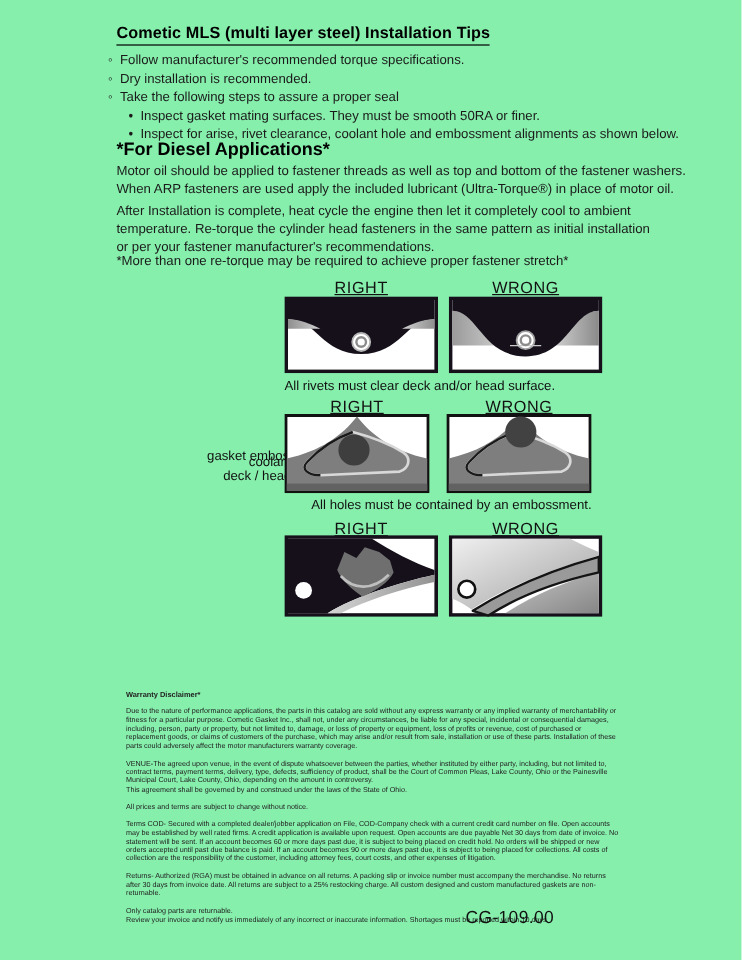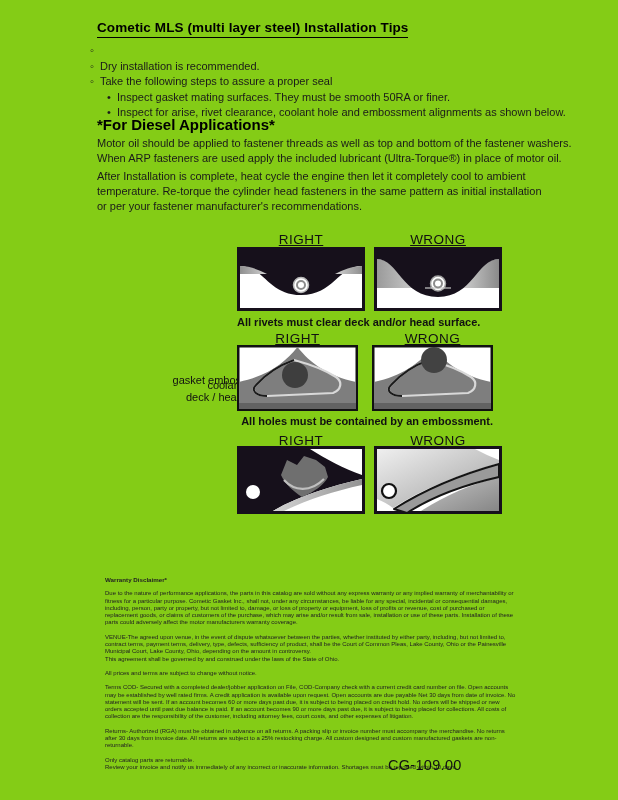--- a/index.html
+++ b/index.html
@@ -1,20 +1,20 @@
 <!DOCTYPE html>
 <html><head>
 <meta charset="utf-8">
 <style>
   * { box-sizing: border-box; margin: 0; padding: 0; }
   html,body { background:#ffffff; }
   .page {
     position: relative;
     width: 618px; height: 800px;
-    background: #84cc16;
+    background: #86efac;
     font-family: "Liberation Sans", sans-serif;
     color: #1a1a1a;
     overflow: hidden;
   }
   .title {
     position: absolute; left: 97px; top: 20px;
     font-size: 13.5px; font-weight: bold; color:#000;
     border-bottom: 1.5px solid #000; padding-bottom: 2px;
     letter-spacing: .1px;
   }
@@ -26,40 +26,41 @@
     position: absolute; left: 97px; top: 116px;
     font-size: 15px; font-weight: bold; color:#000;
   }
   .para { position: absolute; left: 97px; font-size: 11px; line-height: 15px; white-space: pre-line; }
   .p1 { top: 136px; }
   .p2 { top: 169px; }
   .p3 { top: 211px; }
 
   .dlabel { position: absolute; width: 128px; text-align: center; font-size: 13.5px; letter-spacing: .5px; color:#111;text-decoration:underline; }
   .panel { position: absolute; }
-  .cap { position: absolute; font-size: 11px; color:#111; white-space: pre-line; line-height: 13px; font-weight: bold; }
+  .cap { position: absolute; font-size: 11px; color:#111; white-space: pre-line; line-height: 13px; }
 
   .ann { position: absolute; font-size: 11px; line-height: 11.5px; text-align: right; white-space: pre-line; color:#111; }
   .leader { position: absolute; }
 
   .warranty { position: absolute; left: 105px; top: 576px; width: 412px; font-size: 6px; line-height: 7.3px; color:#222; }
   .warranty .whead { font-weight: bold; font-size: 6.2px; margin-bottom: 7px; }
   .warranty p { margin-bottom: 7px; white-space: pre-line; }
   .code { position: absolute; left: 388px; top: 757px; font-size: 14.5px; letter-spacing: .3px; color:#111; }
 </style>
 </head>
 <body>
 
 <div class="page">
 
   <div class="title">Cometic MLS (multi layer steel) Installation Tips</div>
 
   <div class="bullets">
     <div class="brow">
       <span class="bmark">◦</span>
+      <span>Follow manufacturer's recommended torque specifications.</span>
     </div>
     <div class="brow">
       <span class="bmark">◦</span>
       <span>Dry installation is recommended.</span>
     </div>
     <div class="brow">
       <span class="bmark">◦</span>
       <span>Take the following steps to assure a proper seal</span>
     </div>
     <div class="brow sub">
@@ -71,20 +72,21 @@
       <span>Inspect for arise, rivet clearance, coolant hole and embossment alignments as shown below.</span>
     </div>
   </div>
 
   <div class="heading">*For Diesel Applications*</div>
   <div class="para p1">Motor oil should be applied to fastener threads as well as top and bottom of the fastener washers.
 When ARP fasteners are used apply the included lubricant (Ultra-Torque®) in place of motor oil.</div>
   <div class="para p2">After Installation is complete, heat cycle the engine then let it completely cool to ambient
 temperature. Re-torque the cylinder head fasteners in the same pattern as initial installation
 or per your fastener manufacturer's recommendations.</div>
+  <div class="para p3">*More than one re-torque may be required to achieve proper fastener stretch*</div>
 
   <div class="dlabel" style="left:237px; top:232px;">RIGHT</div>
   <div class="dlabel" style="left:374px; top:232px;">WRONG</div>
 
   <svg class="panel" style="left:237px; top:247px;" width="128" height="64" viewBox="0 0 128 64">
     <defs>
       <linearGradient id="w1l" x1="0" y1="0" x2="1" y2="0">
           <stop offset="0" stop-color="#8f8f8f"></stop>
           <stop offset="1" stop-color="#d2d2d2"></stop>
         </linearGradient>

